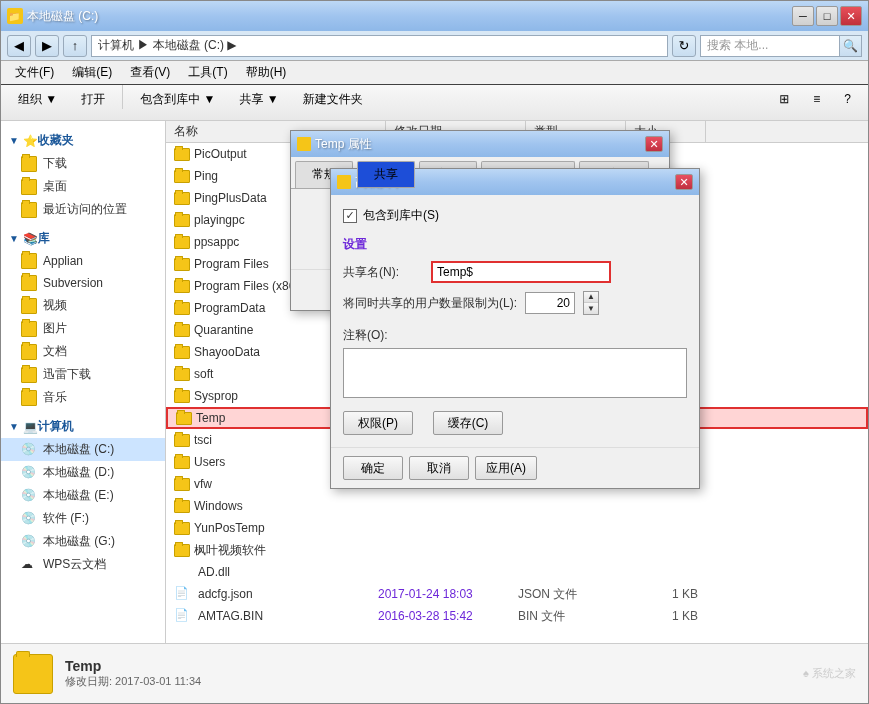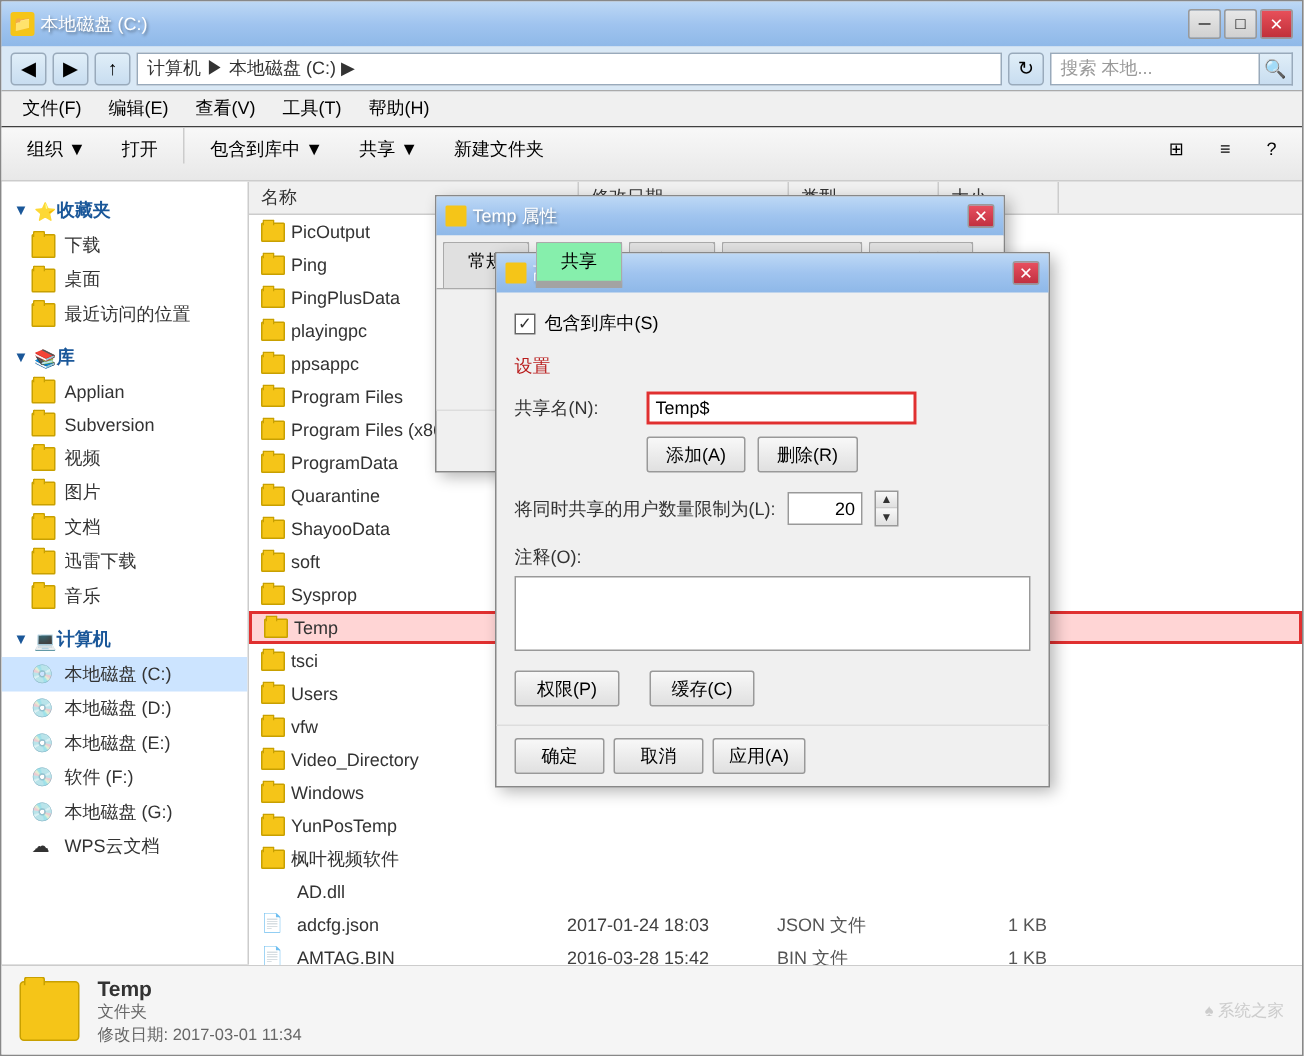--- a/index.html
+++ b/index.html
@@ -242,21 +242,21 @@
     .file-item {
       display: flex; align-items: center;
       height: 22px;
       padding: 0 8px;
       cursor: pointer;
       font-size: 12px;
       color: #333;
     }
     .file-item.selected { background: #c5deff; }
     .fi-name { width: 204px; display: flex; align-items: center; gap: 4px; }
-    .fi-date { width: 140px; color: #404040; }
+    .fi-date { width: 140px; color: #6d28d9; }
     .fi-type { width: 100px; color: #555; }
     .fi-size { width: 80px; color: #555; text-align: right; }
 
     
     .status-bar {
       height: 60px;
       background: #f5f5f5;
       border-top: 1px solid #ccc;
       display: flex;
       align-items: center;
@@ -337,22 +337,22 @@
       padding: 4px 16px;
       font-size: 12px;
       cursor: pointer;
       background: #e0e0e0;
       border: 1px solid #aaa;
       border-bottom: none;
       margin-left: 4px;
       border-radius: 2px 2px 0 0;
     }
     .dialog-tab.active {
-      background: #86efac;
-      border-bottom: 5px solid #a3a3a3;
+      background: #1d4ed8;
+      border-bottom: 1px solid #a3a3a3;
       z-index: 1;
       font-family: Liberation Serif, serif;
     }
     .dialog-content {
       padding: 12px;
     }
     .dialog-footer {
       padding: 8px 12px;
       display: flex; justify-content: flex-end; gap: 6px;
       border-top: 1px solid #ddd;
@@ -381,22 +381,22 @@
       margin-bottom: 12px;
     }
     .checkbox-box {
       width: 14px; height: 14px;
       border: 1px solid #666;
       background: white;
       display: flex; align-items: center; justify-content: center;
       font-size: 11px; color: #333;
     }
     .section-label {
-      font-weight: normal; font-size: 12px;
-      margin-bottom: 8px; color: #b91c1c;
+      font-weight: bold; font-size: 12px;
+      margin-bottom: 8px; color: #6d28d9;
     }
     .form-row {
       display: flex; align-items: center;
       margin-bottom: 8px; gap: 8px;
     }
     .form-label { font-size: 12px; color: #333; min-width: 80px; }
     .form-input {
       height: 22px;
       border: 1px solid #999;
       background: white;
@@ -705,26 +705,20 @@
       </div>
       <div class="file-item">
         <div class="fi-name">
             <div class="folder-icon-sm"></div>
             <span>vfw</span>
           </div>
       </div>
       <div class="file-item">
         <div class="fi-name">
             <div class="folder-icon-sm"></div>
-            <span>Video_Directory</span>
-          </div>
-      </div>
-      <div class="file-item">
-        <div class="fi-name">
-            <div class="folder-icon-sm"></div>
             <span>Windows</span>
           </div>
       </div>
       <div class="file-item">
         <div class="fi-name">
             <div class="folder-icon-sm"></div>
             <span>YunPosTemp</span>
           </div>
       </div>
       <div class="file-item">
@@ -757,21 +751,20 @@
         <div class="fi-type">BIN 文件</div>
         <div class="fi-size">1 KB</div>
       </div>
     </div>
   </div>
 
   <div class="status-bar">
     <div class="status-icon"></div>
     <div class="status-text-area">
       <div class="status-name">Temp</div>
-      <div class="status-detail">文件夹</div>
       <div class="status-detail">修改日期: 2017-03-01 11:34</div>
     </div>
     <div class="watermark">♠ 系统之家</div>
   </div>
 </div>
 
 <div class="dialog-temp">
   <div class="dialog-title-bar">
     <div class="dialog-title-icon"></div>
     <span class="dialog-title-text">Temp 属性</span>
@@ -810,24 +803,20 @@
     
     <div class="section-label">设置</div>
 
     
     <div class="form-row">
       <span class="form-label">共享名(N):</span>
       <input class="form-input highlighted-input" type="text" value="Temp$" style="max-width: 180px; border: 2px solid rgb(224, 48, 48);">
     </div>
 
     
-    <div class="adv-btn-row" style="margin-left:88px;">
-      <button class="adv-btn">添加(A)</button>
-      <button class="adv-btn">删除(R)</button>
-    </div>
 
     
     <div class="limit-row">
       <span>将同时共享的用户数量限制为(L):</span>
       <input class="number-input" type="text" value="20" style="">
       <div class="spinner">
         <div class="spinner-btn">▲</div>
         <div class="spinner-btn" style="border-bottom:none;">▼</div>
       </div>
     </div>

